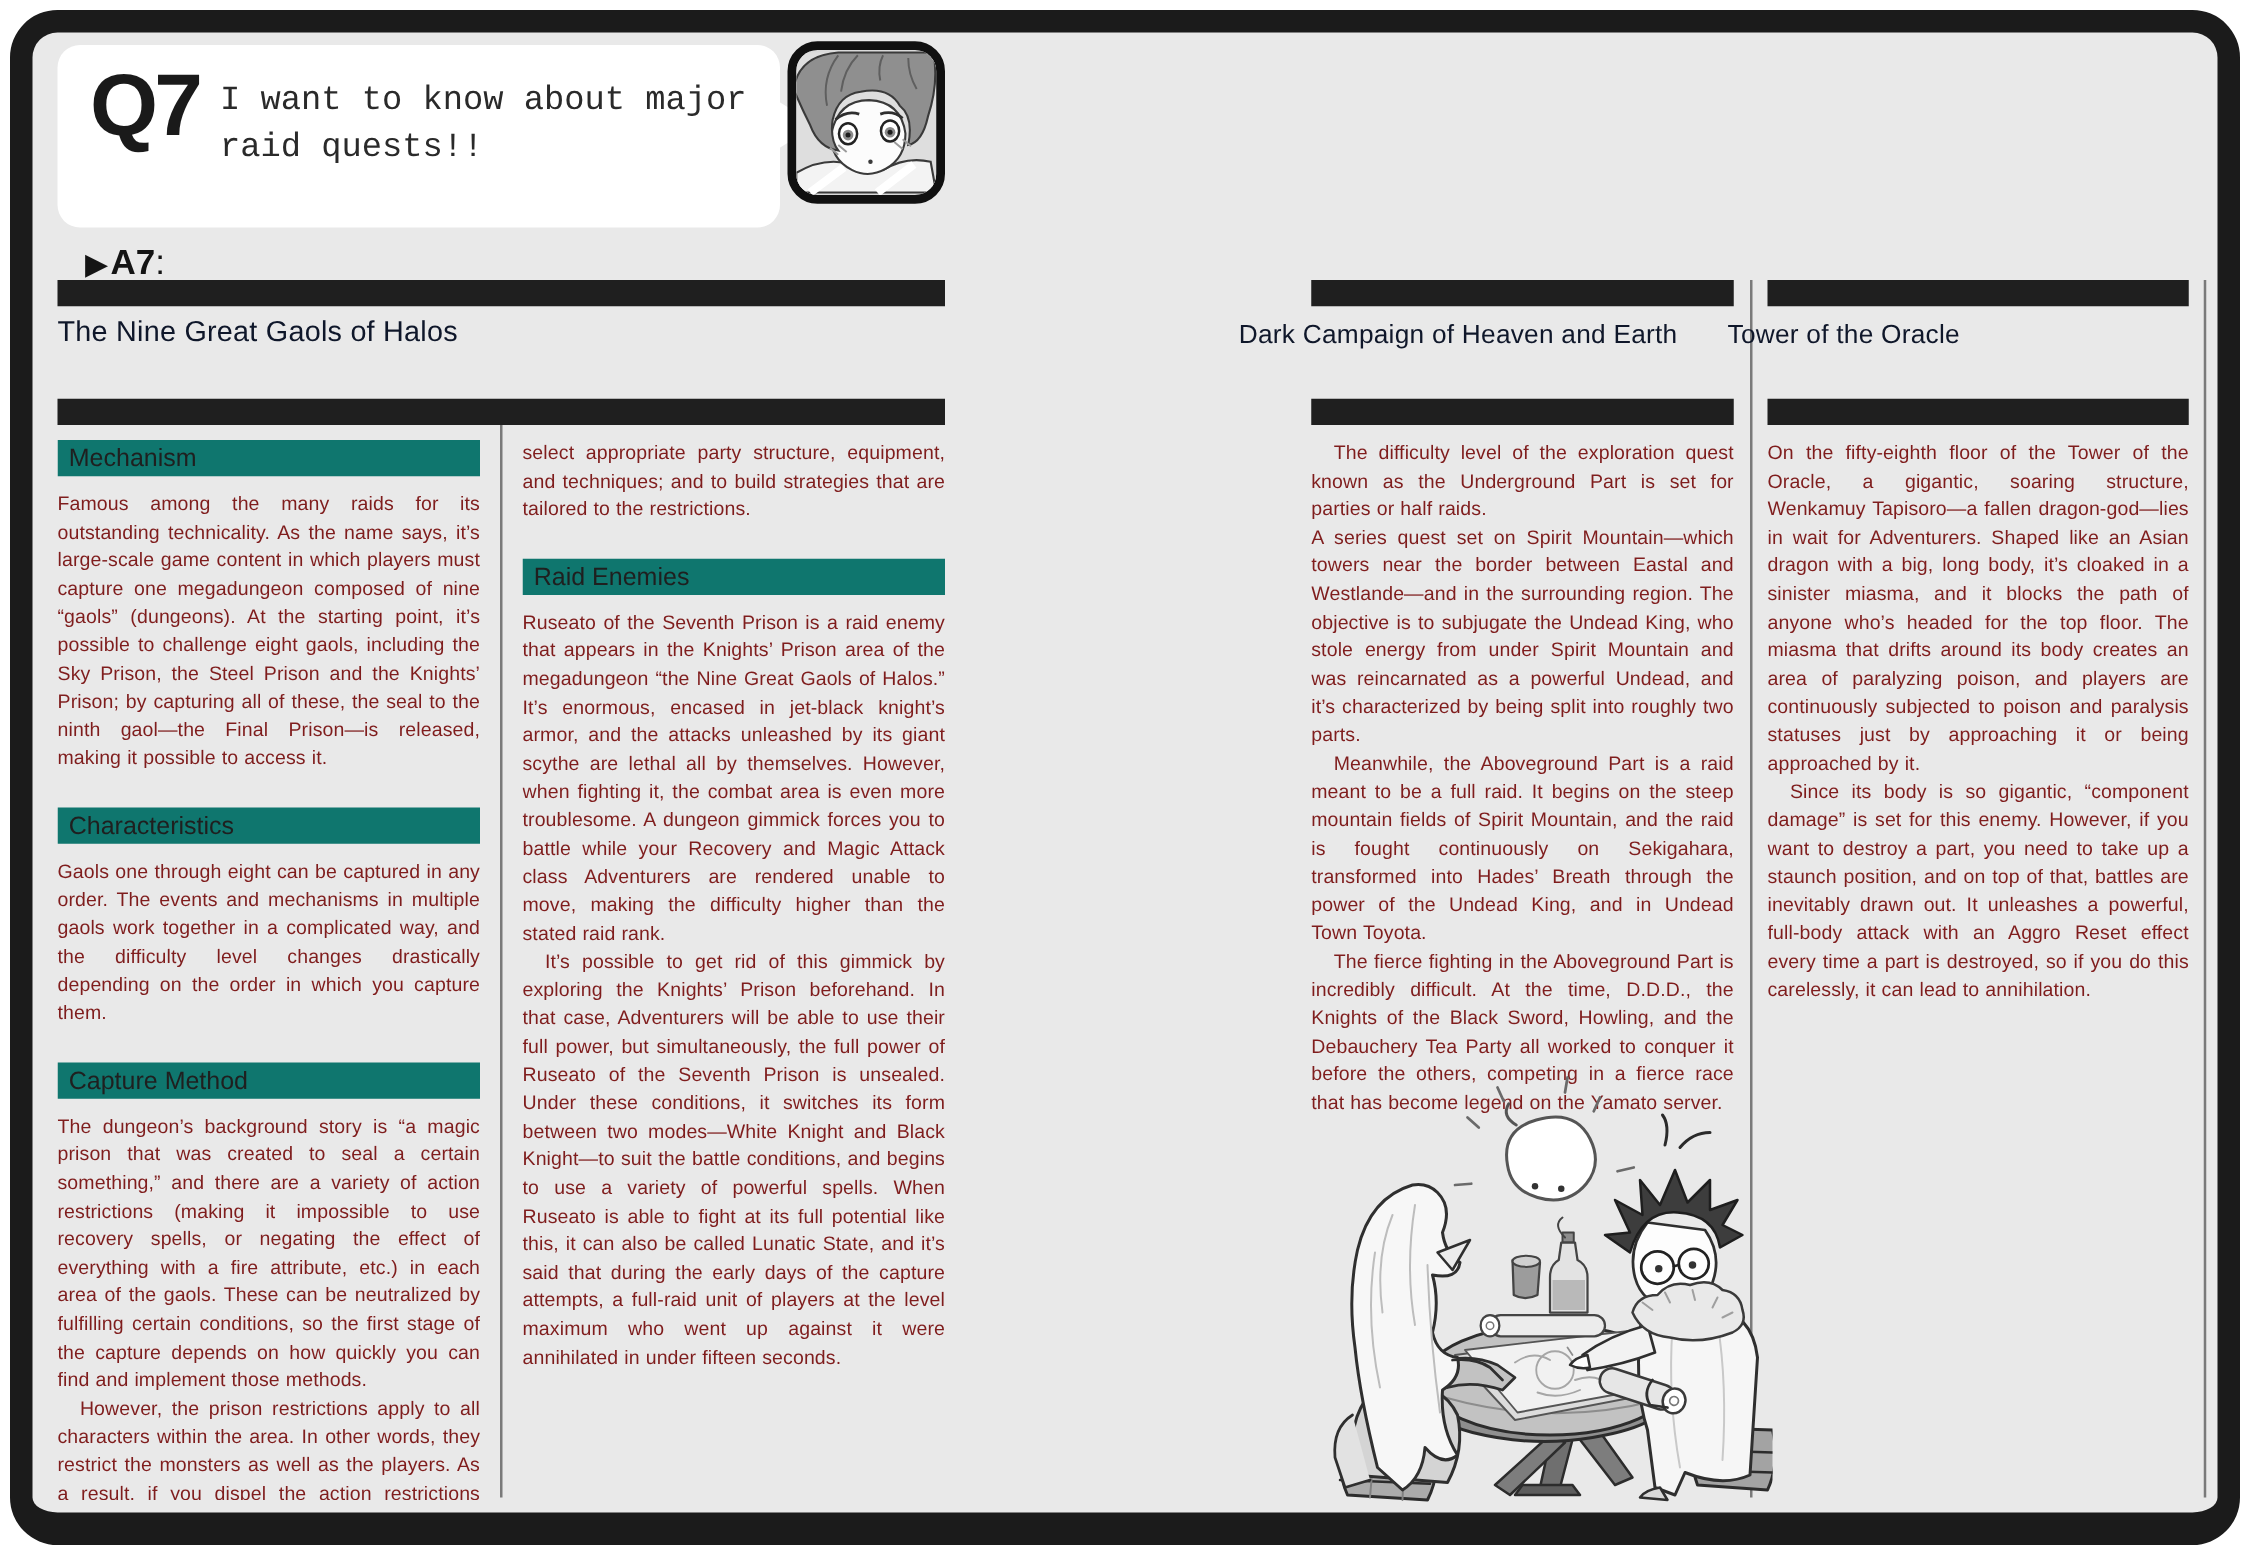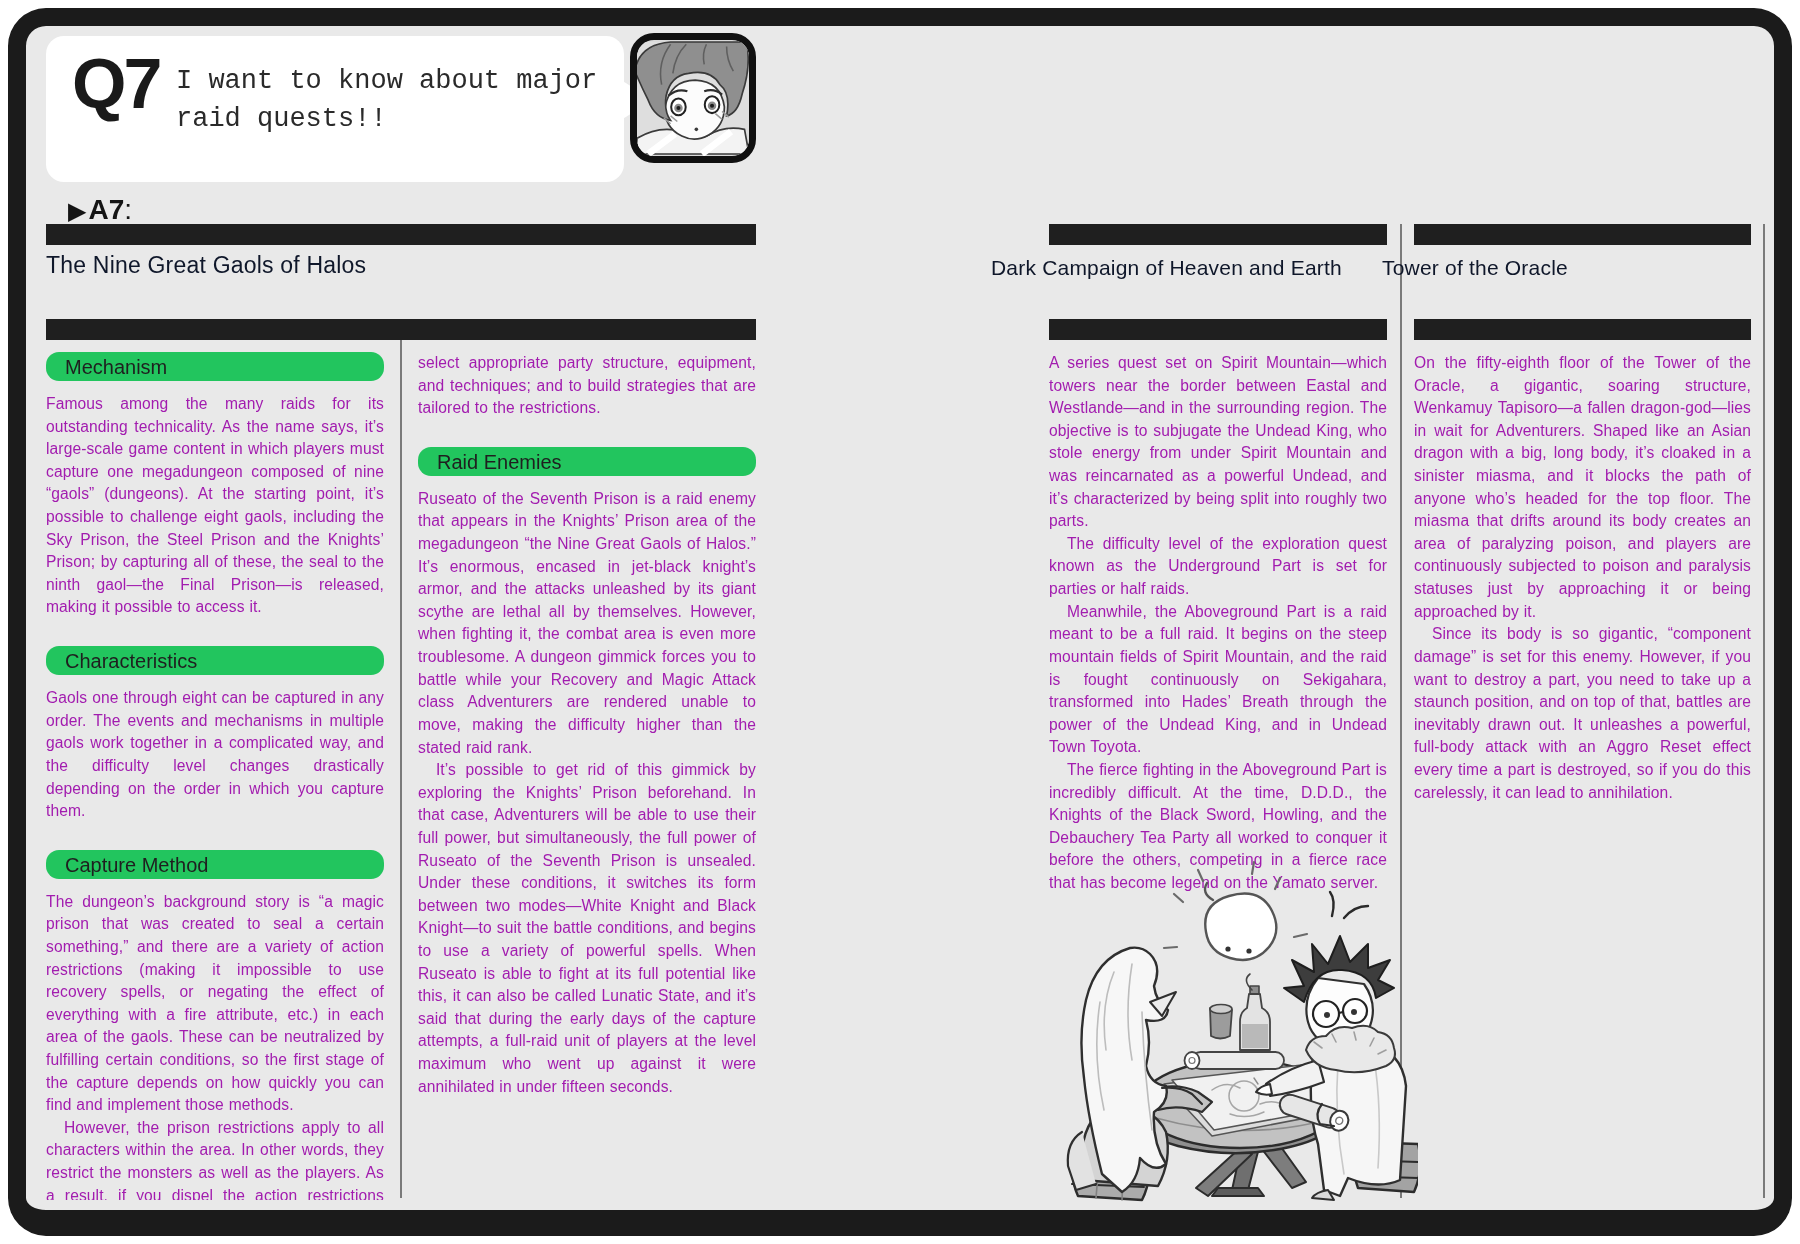--- a/index.html
+++ b/index.html
@@ -24,24 +24,24 @@
   .amark b{font-weight:800;}
   
   .bar{position:absolute;height:21px;background:#1f1f1f;}
   
   .art-title{position:absolute;font-size:23px;color:#0f172a;letter-spacing:0.2px;}
   .art-title.small{font-size:21px;}
   
   .vline{position:absolute;width:2px;background:#7a7a7a;}
   
   .col{position:absolute;width:338px;overflow:hidden;}
-  .sec-heading{background:#22c55e;height:29px;line-height:30px;padding-left:19px;
-               font-size:20px;color:#1f1f1f;margin:27px 0 12px 0;border-radius:13px;}
+  .sec-heading{background:#0f766e;height:29px;line-height:30px;padding-left:9px;
+               font-size:20px;color:#1f1f1f;margin:27px 0 12px 0;}
   .col .sec-heading:first-child{margin-top:0;}
-  .para{margin:0;font-size:15.6px;line-height:1.45;color:#a21caf;text-align:justify;
+  .para{margin:0;font-size:15.6px;line-height:1.45;color:#7f1d1d;text-align:justify;
         letter-spacing:0.1px;word-spacing:0.4px;}
   .para.indent{text-indent:1.15em;}
   
   .illus{position:absolute;left:1022px;top:852px;width:396px;height:350px;}
   .illus svg{display:block;width:100%;height:100%;}
 </style>
 </head>
 <body>
 
 <div id="stage">
@@ -96,22 +96,22 @@
       <p class="para">select appropriate party structure, equipment, and techniques; and to build strategies that are tailored to the restrictions.</p>
       <div class="sec-heading">Raid Enemies</div>
       <p class="para">Ruseato of the Seventh Prison is a raid enemy that appears in the Knights’ Prison area of the megadungeon “the Nine Great Gaols of Halos.” It’s enormous, encased in jet-black knight’s armor, and the attacks unleashed by its giant scythe are lethal all by themselves. However, when fighting it, the combat area is even more troublesome. A dungeon gimmick forces you to battle while your Recovery and Magic Attack class Adventurers are rendered unable to move, making the difficulty higher than the stated raid rank.</p>
       <p class="para indent">It’s possible to get rid of this gimmick by exploring the Knights’ Prison beforehand. In that case, Adventurers will be able to use their full power, but simultaneously, the full power of Ruseato of the Seventh Prison is unsealed. Under these conditions, it switches its form between two modes—White Knight and Black Knight—to suit the battle conditions, and begins to use a variety of powerful spells. When Ruseato is able to fight at its full potential like this, it can also be called Lunatic State, and it’s said that during the early days of the capture attempts, a full-raid unit of players at the level maximum who went up against it were annihilated in under fifteen seconds.</p>
     </div>
 
   <div class="bar" style="left:1049px;top:224px;width:338px;"></div>
   <div class="art-title small" style="left:991px;top:256px;">Dark Campaign of Heaven and Earth</div>
   <div class="bar" style="left:1049px;top:319px;width:338px;"></div>
   <div class="col" id="right-colA" style="left:1049px;top:352px;width:338px;height:848px;">
+      <p class="para indent">The difficulty level of the exploration quest known as the Underground Part is set for parties or half raids.</p>
       <p class="para">A series quest set on Spirit Mountain—which towers near the border between Eastal and Westlande—and in the surrounding region. The objective is to subjugate the Undead King, who stole energy from under Spirit Mountain and was reincarnated as a powerful Undead, and it’s characterized by being split into roughly two parts.</p>
-      <p class="para indent">The difficulty level of the exploration quest known as the Underground Part is set for parties or half raids.</p>
       <p class="para indent">Meanwhile, the Aboveground Part is a raid meant to be a full raid. It begins on the steep mountain fields of Spirit Mountain, and the raid is fought continuously on Sekigahara, transformed into Hades’ Breath through the power of the Undead King, and in Undead Town Toyota.</p>
       <p class="para indent">The fierce fighting in the Aboveground Part is incredibly difficult. At the time, D.D.D., the Knights of the Black Sword, Howling, and the Debauchery Tea Party all worked to conquer it before the others, competing in a fierce race that has become legend on the Yamato server.</p>
     </div>
   <div class="vline" style="left:1400px;top:224px;height:974px;"></div>
 
   <div class="bar" style="left:1414px;top:224px;width:337px;"></div>
   <div class="art-title small" style="left:1382px;top:256px;">Tower of the Oracle</div>
   <div class="bar" style="left:1414px;top:319px;width:337px;"></div>
   <div class="col" id="right-colB" style="left:1414px;top:352px;width:337px;height:848px;">
       <p class="para">On the fifty-eighth floor of the Tower of the Oracle, a gigantic, soaring structure, Wenkamuy Tapisoro—a fallen dragon-god—lies in wait for Adventurers. Shaped like an Asian dragon with a big, long body, it’s cloaked in a sinister miasma, and it blocks the path of anyone who’s headed for the top floor. The miasma that drifts around its body creates an area of paralyzing poison, and players are continuously subjected to poison and paralysis statuses just by approaching it or being approached by it.</p>

